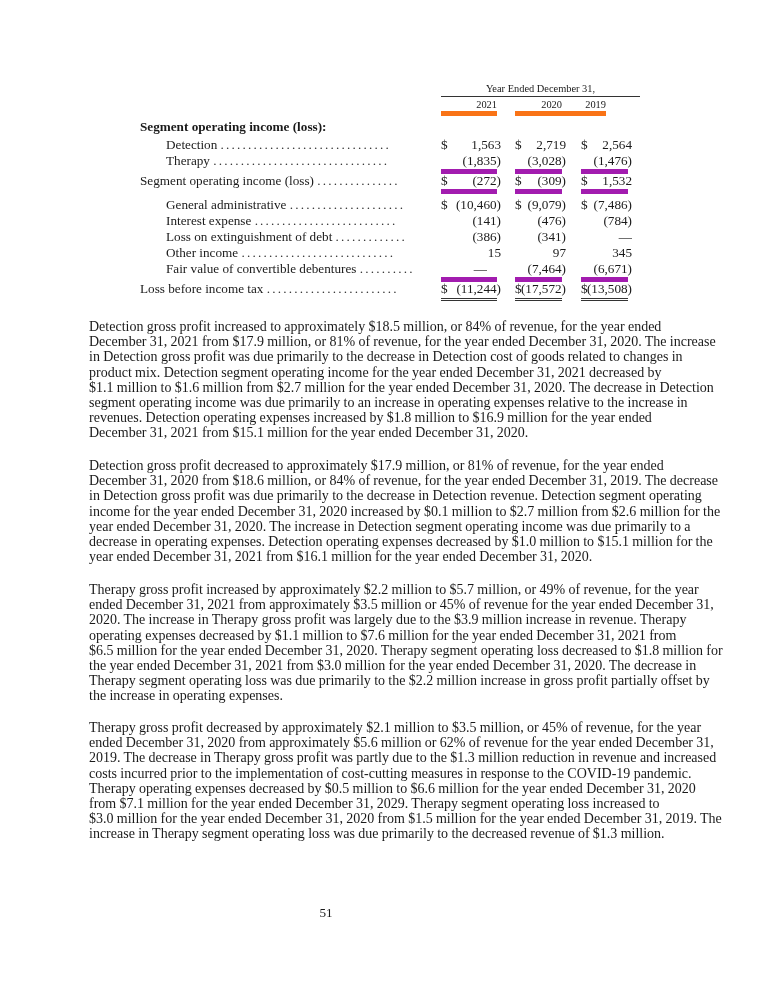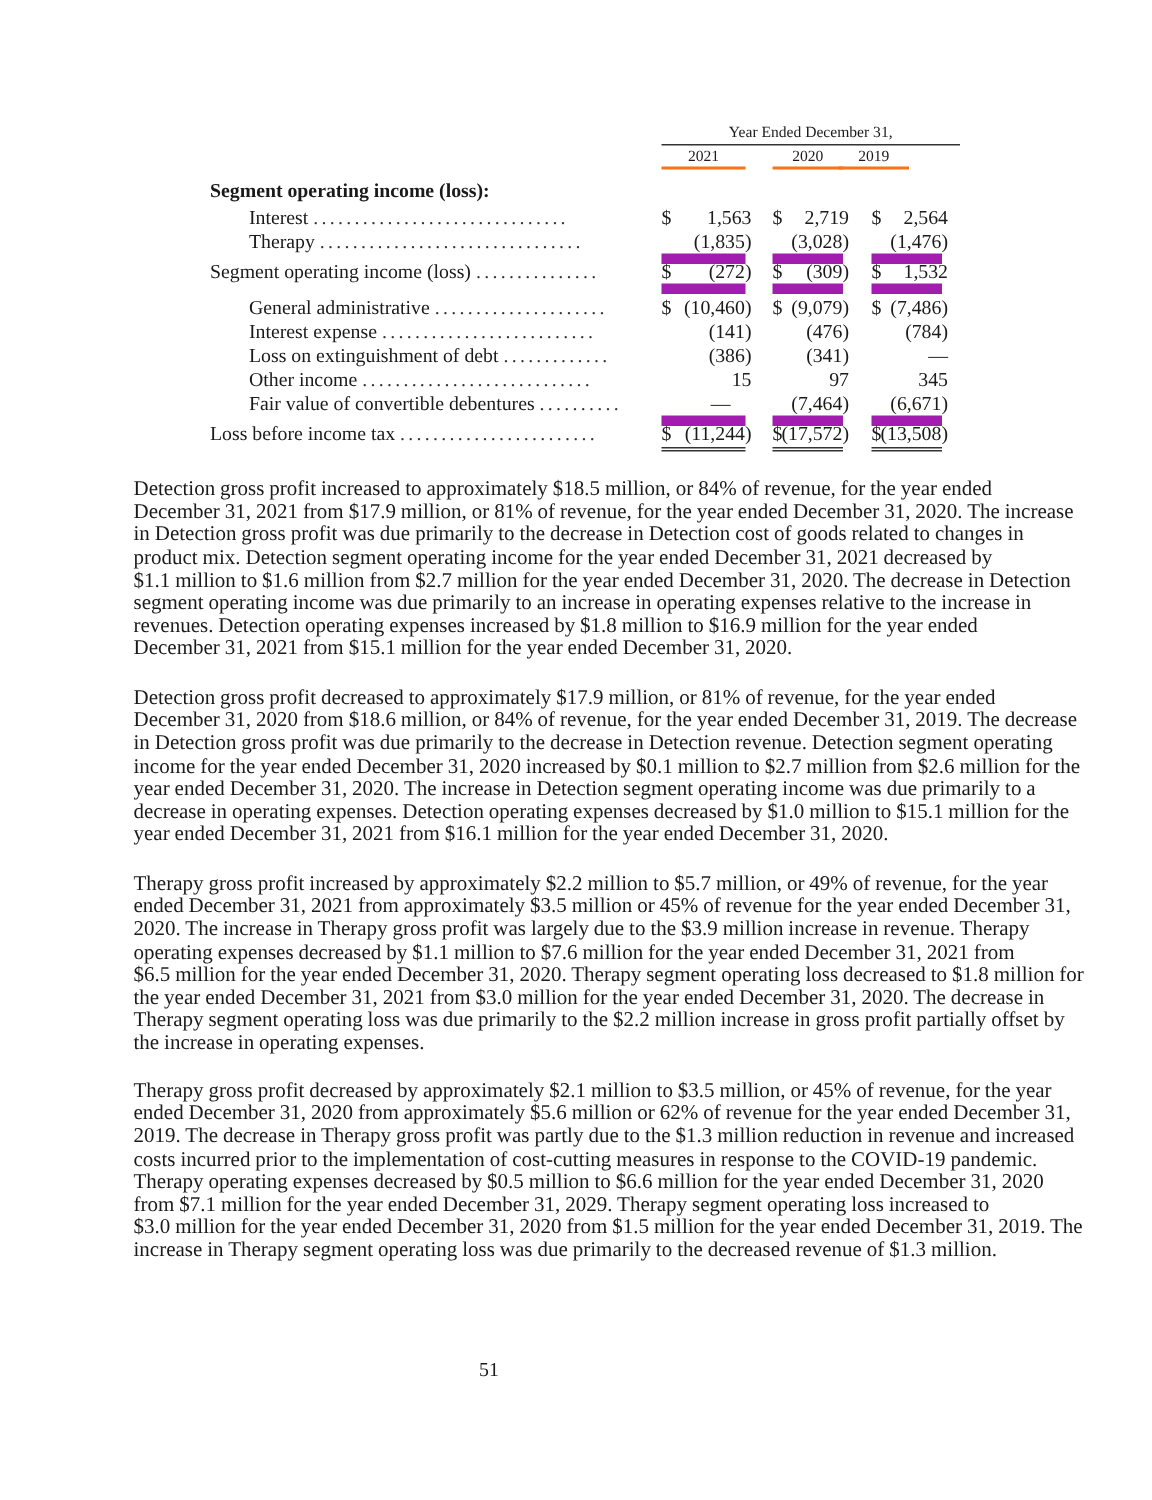--- a/index.html
+++ b/index.html
@@ -43,24 +43,24 @@
     .hdr-years {
       position: absolute;
       left: 0;
       top: 16px;
       width: 500px;
       height: 14px;
     }
     .hdr-year {
       position: absolute;
       top: 0;
-      text-align: center;
+      text-align: right;
       font-size: 10.4px;
       line-height: 13px;
-      border-bottom: 2px solid #f97316;
+      border-bottom: 5px solid #f97316;
       font-family: Liberation Serif, serif;
     }
     .hdr-year.c0 { left: 301px; width: 56px; }
     .hdr-year.c1 { left: 375px; width: 47px; }
     .hdr-year.c2 { left: 419px; width: 47px; }
 
     .row {
       position: absolute;
       left: 0;
       width: 500px;
@@ -95,21 +95,21 @@
       top: 0;
       white-space: nowrap;
     }
     .cell.c0 { left: 301px; width: 56px; }
     .cell.c1 { left: 375px; width: 47px; }
     .cell.c2 { left: 441px; width: 47px; }
     .cell.c0 .num { right: -4px; }
     .cell.c1 .num { right: -4px; }
     .cell.c2 .num { right: -4px; }
 
-    .rule-under .cell { border-bottom: 7px solid #a21caf; height: 16px; }
+    .rule-under .cell { border-bottom: 5px solid #a21caf; height: 16px; }
     .dbl-under .cell { border-bottom: 3px double #333; height: 17px; }
 
     
     .para {
       position: absolute;
       left: 89px;
       width: 598px;
       font-size: 14px;
       line-height: 15.2px;
       margin: 0;
@@ -138,21 +138,21 @@
       <div class="hdr-year c0">2021</div>
       <div class="hdr-year c1">2020</div>
       <div class="hdr-year c2">2019</div>
     </div>
 
     <div class="row" style="top:37px;">
       <span class="label bold">Segment operating income (loss):</span>
     </div>
 
     <div class="row" style="top:55px;">
-      <span class="label indent"><span>Interest</span> <span class="leader">...............................</span></span>
+      <span class="label indent"><span>Detection</span> <span class="leader">...............................</span></span>
       <div class="cell c0">
           <span class="dollar">$</span>
           <span class="num">1,563</span>
         </div>
       <div class="cell c1">
           <span class="dollar">$</span>
           <span class="num">2,719</span>
         </div>
       <div class="cell c2">
           <span class="dollar">$</span>

